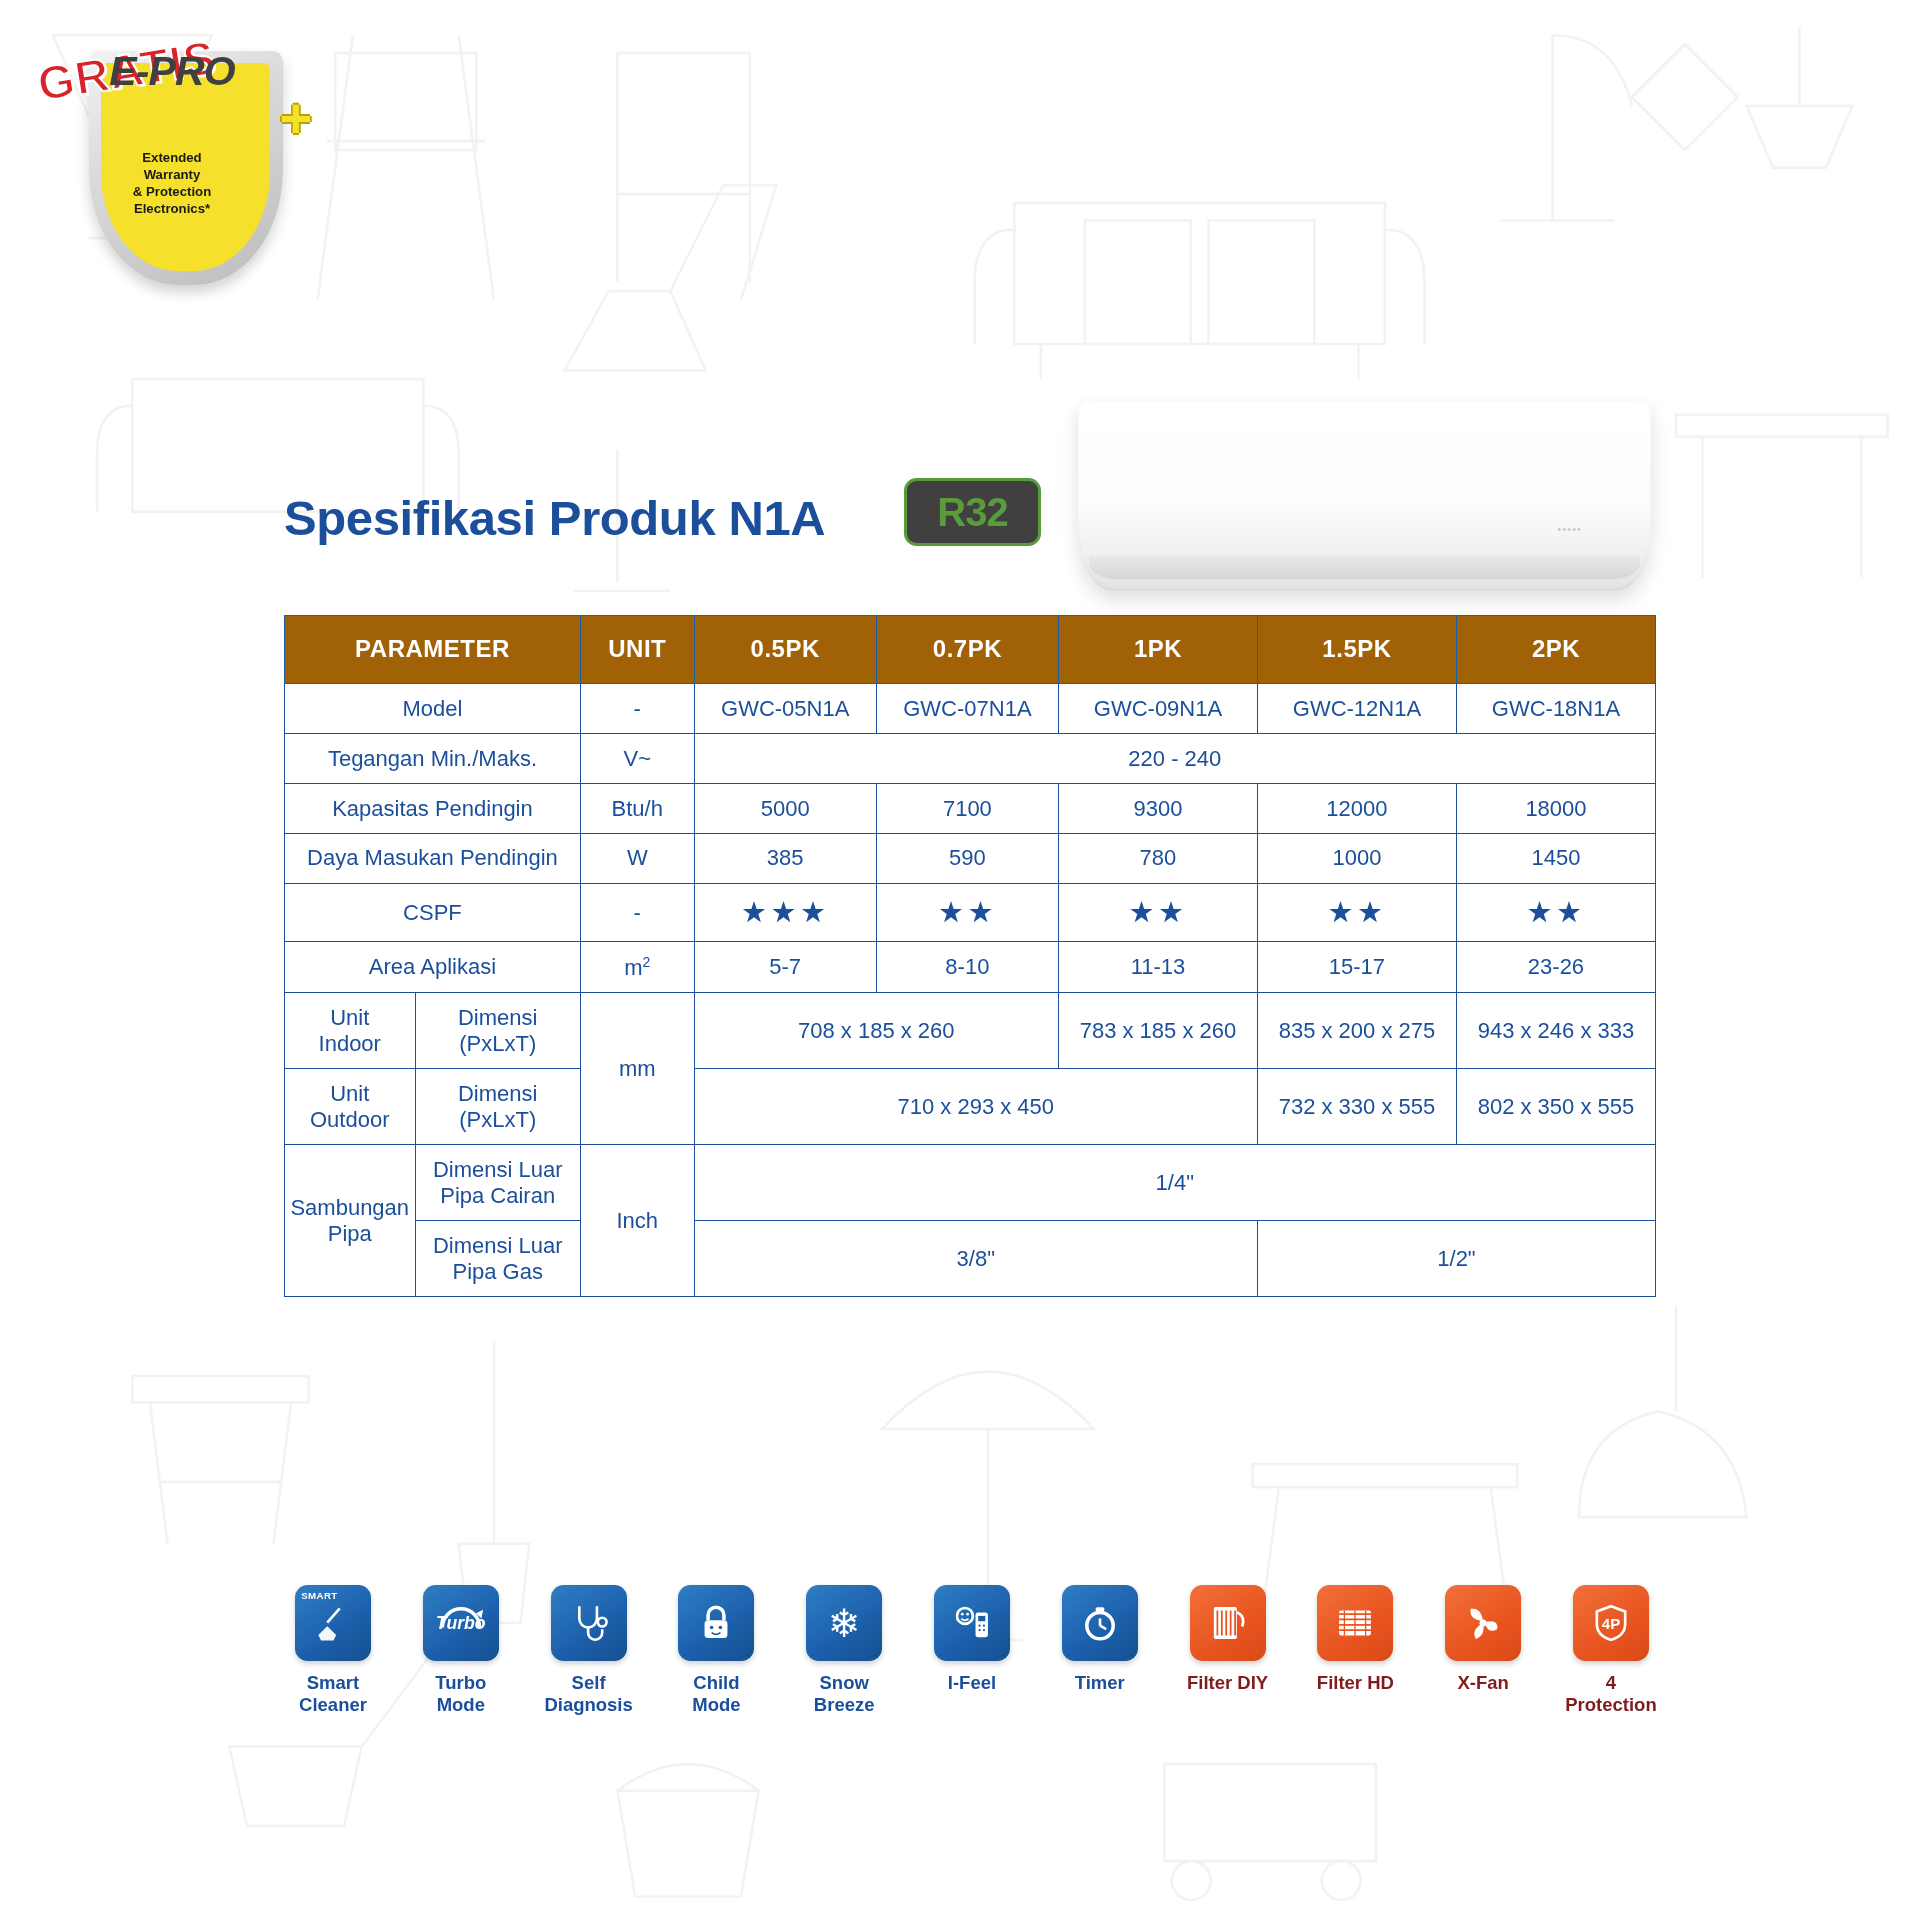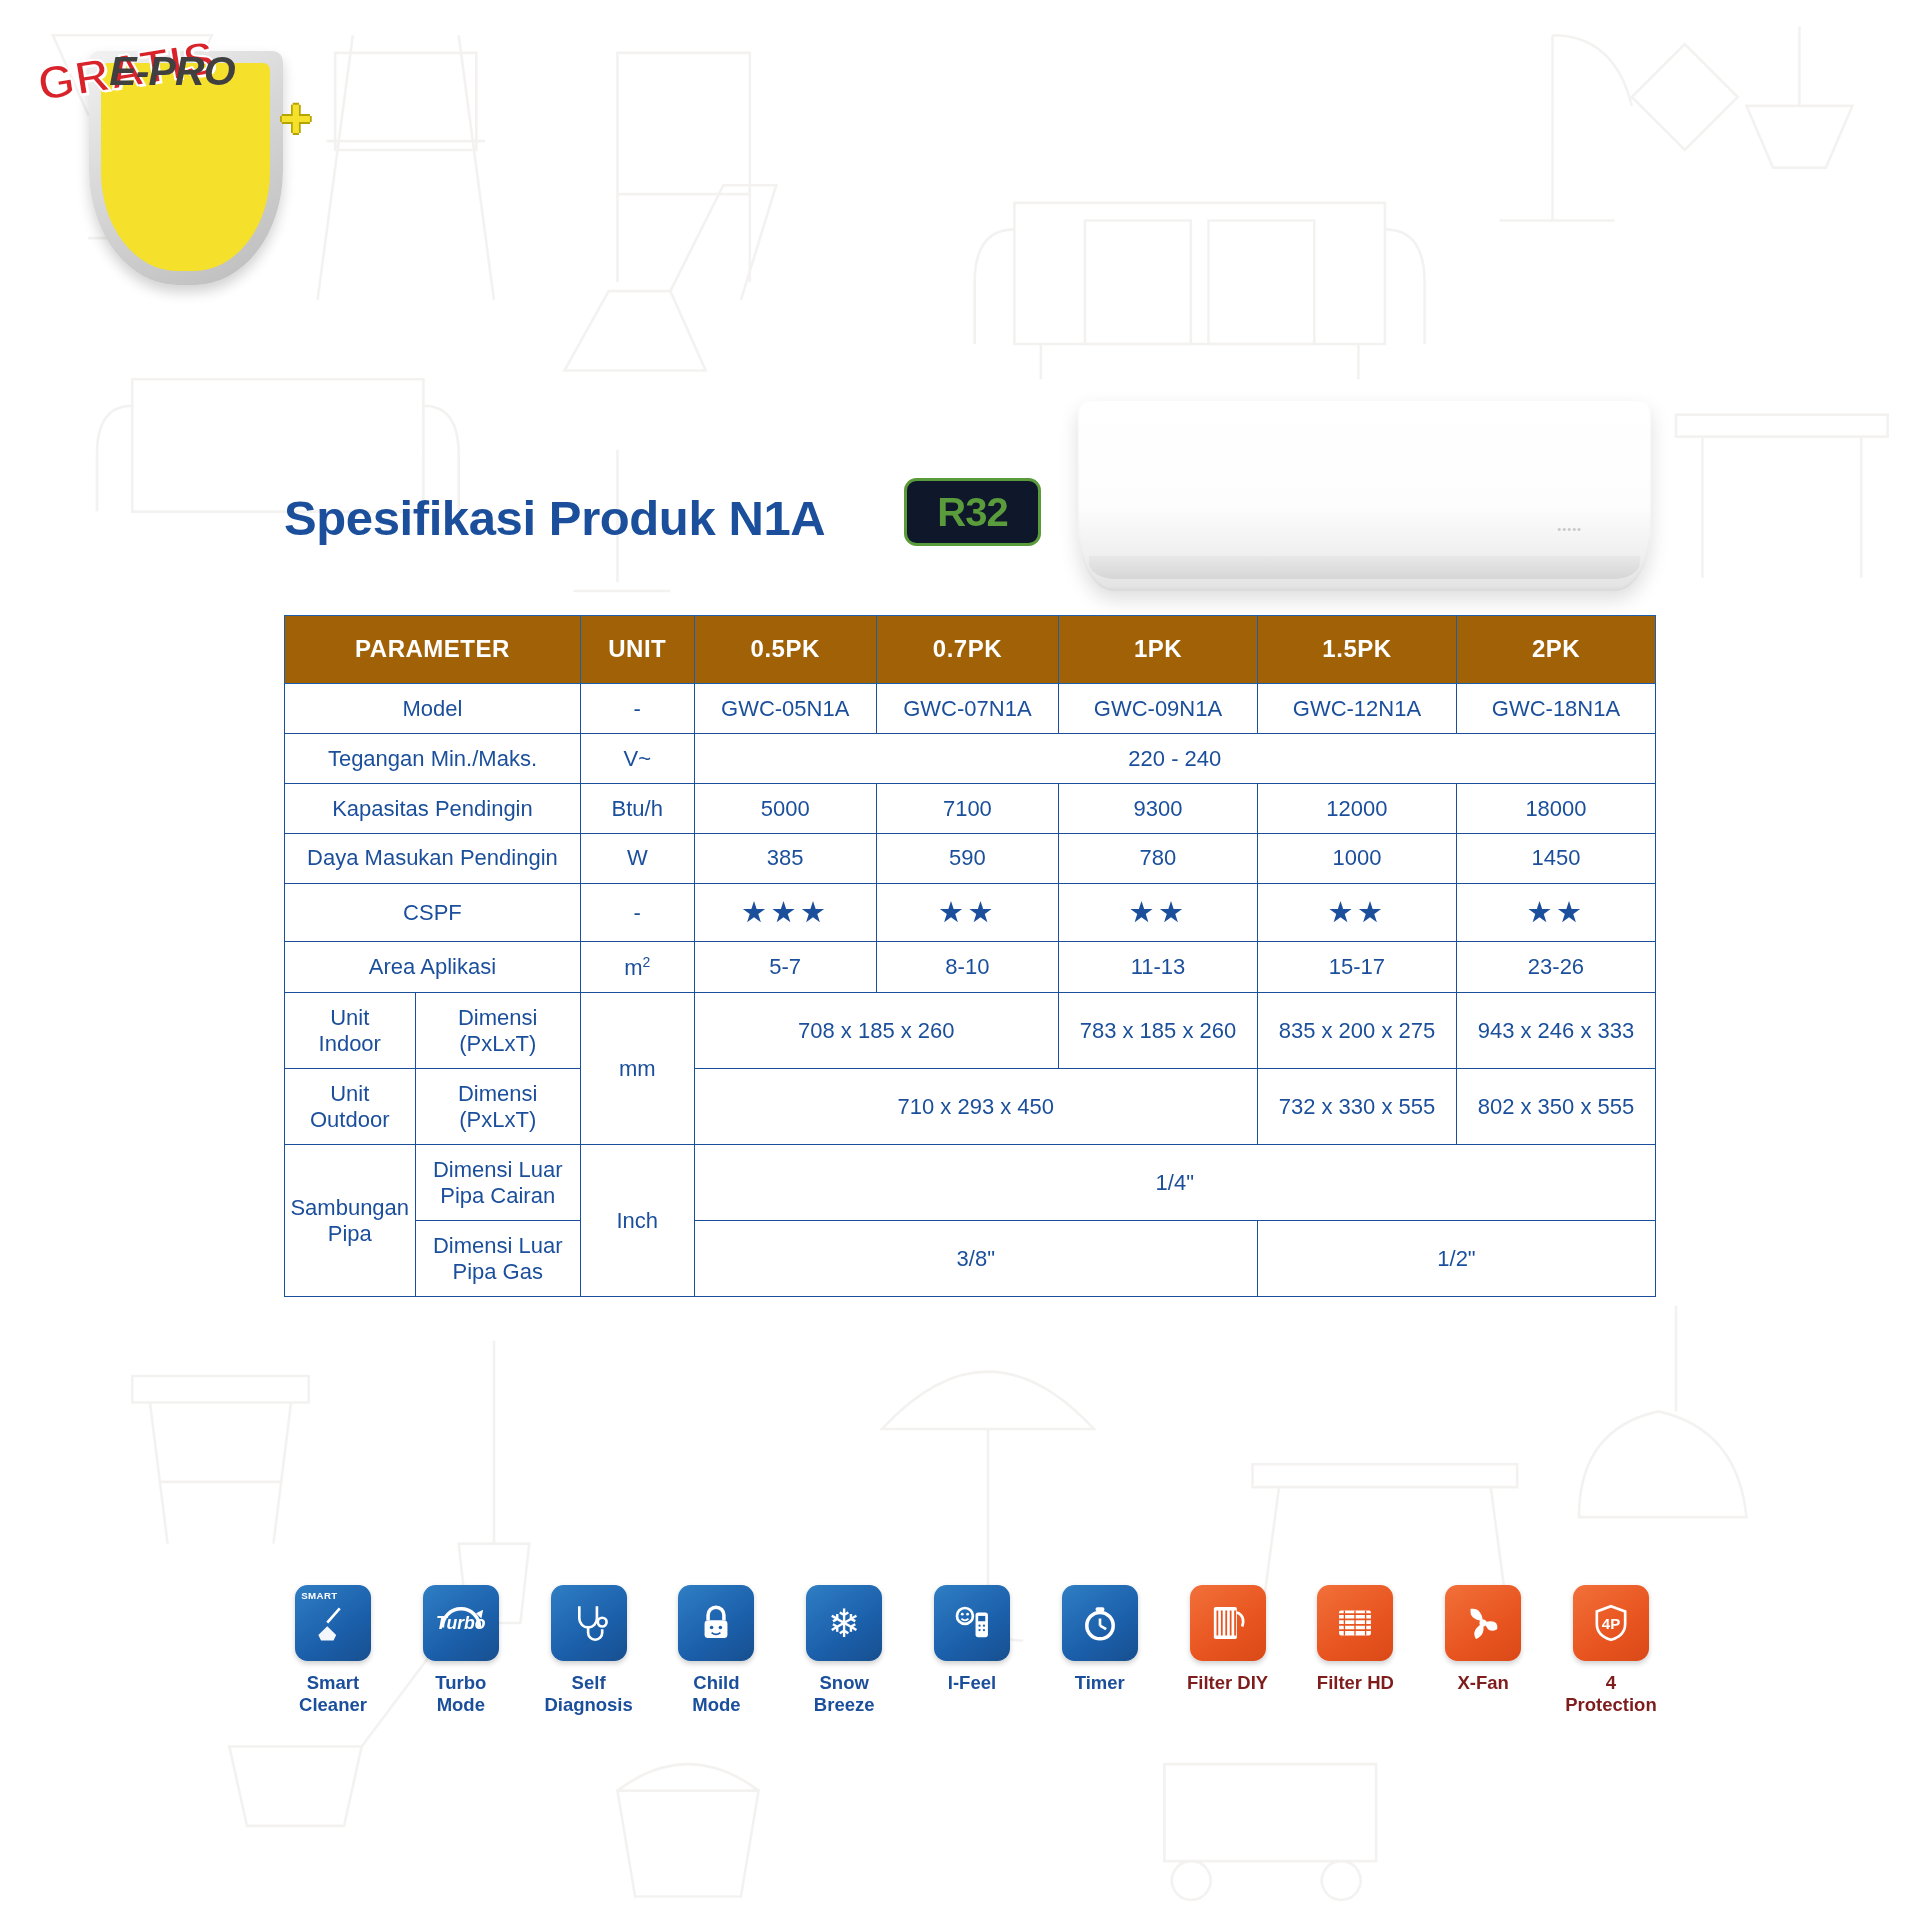--- a/index.html
+++ b/index.html
@@ -113,21 +113,21 @@
     position: absolute;
     left: 904px;
     top: 478px;
     width: 131px;
     height: 62px;
     border: 3.5px solid #5a9c3b;
     border-radius: 12.4px;
     display: flex;
     align-items: center;
     justify-content: center;
-    background: #0f172a;
+    background: #404040;
   }
   .r32-text {
     font-size: 40px;
     font-weight: bold;
     color: #5a9c3b;
     letter-spacing: -0.9px;
   }
 
   
   .ac-unit {
@@ -306,20 +306,26 @@
   </g>
 </svg>
 
 <div class="epro-badge">
   <div class="epro-shield">
     <div class="epro-shield-inner"></div>
   </div>
   <div class="epro-gratis">GRATIS</div>
   <div class="epro-title">E-PRO</div>
   <div class="epro-plus">+</div>
+  <div class="epro-sub">
+    <div>Extended</div>
+    <div>Warranty</div>
+    <div>&amp; Protection</div>
+    <div>Electronics*</div>
+  </div>
 </div>
 
 <div class="spec-title">Spesifikasi Produk N1A</div>
 <div class="r32-badge">
   <span class="r32-text">R32</span>
 </div>
 
 <div class="ac-unit">
   <div class="ac-body">
     <div class="ac-vent"></div>

